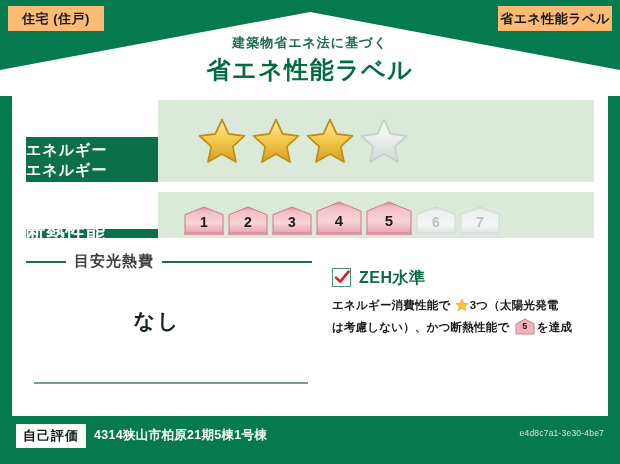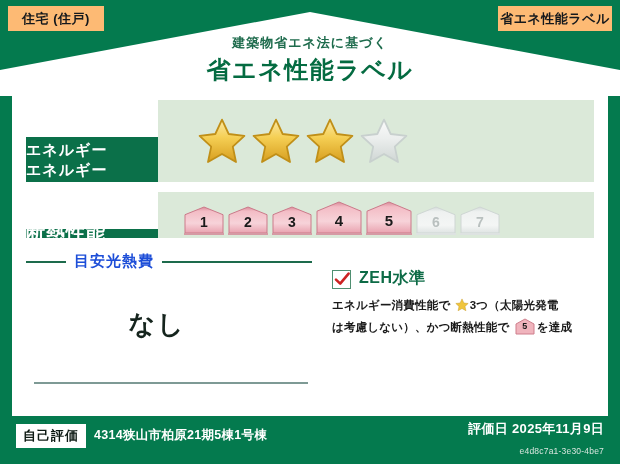--- a/index.html
+++ b/index.html
@@ -173,48 +173,48 @@
   }
   .sec-head .rule {
     flex: 1;
     height: 2px;
     background: #1d6b4c;
   }
   .sec-head .rule.short { flex: 0 0 40px; }
   .sec-head .sec-title {
     font-size: 15px;
     font-weight: bold;
-    color: #1d4ed8;
+    color: #404040;
     letter-spacing: 1px;
     white-space: nowrap;
   }
 
   .cost-value {
     margin-top: 36px;
     text-align: center;
-    font-size: 26px;
+    font-size: 21px;
     font-weight: bold;
     color: #15241d;
     letter-spacing: 2px;
     padding-right: 30px;
   }
 
   .bottom-rule {
     position: absolute;
     left: 8px;
     right: 10px;
     bottom: 16px;
     height: 2px;
     background: #7e9a95;
   }
 
   
   .zeh-head {
     display: flex;
-    align-items: flex-end;
+    align-items: flex-start;
     gap: 8px;
   }
   .checkbox {
     width: 19px; height: 19px;
     flex: 0 0 19px;
     border: 1.6px solid #4f8f71;
     background: #ffffff;
     position: relative;
   }
   .checkbox svg { position: absolute; left: 1px; top: 0px; }
@@ -516,21 +516,17 @@
           </span><span>を達成</span>
         </div>
       </div>
     </div>
   </div>
 
   <div class="footer">
     <span class="self-eval">自己評価</span>
     <span class="addr">4314狭山市柏原21期5棟1号棟</span>
     <div class="eval-date">
-      <div class="d">
-        <span>評価日</span>
-        <span>2025年11月9日</span>
-      </div>
       <div class="hash">e4d8c7a1-3e30-4be7</div>
     </div>
   </div>
 
 </div>
 
 </body></html>

